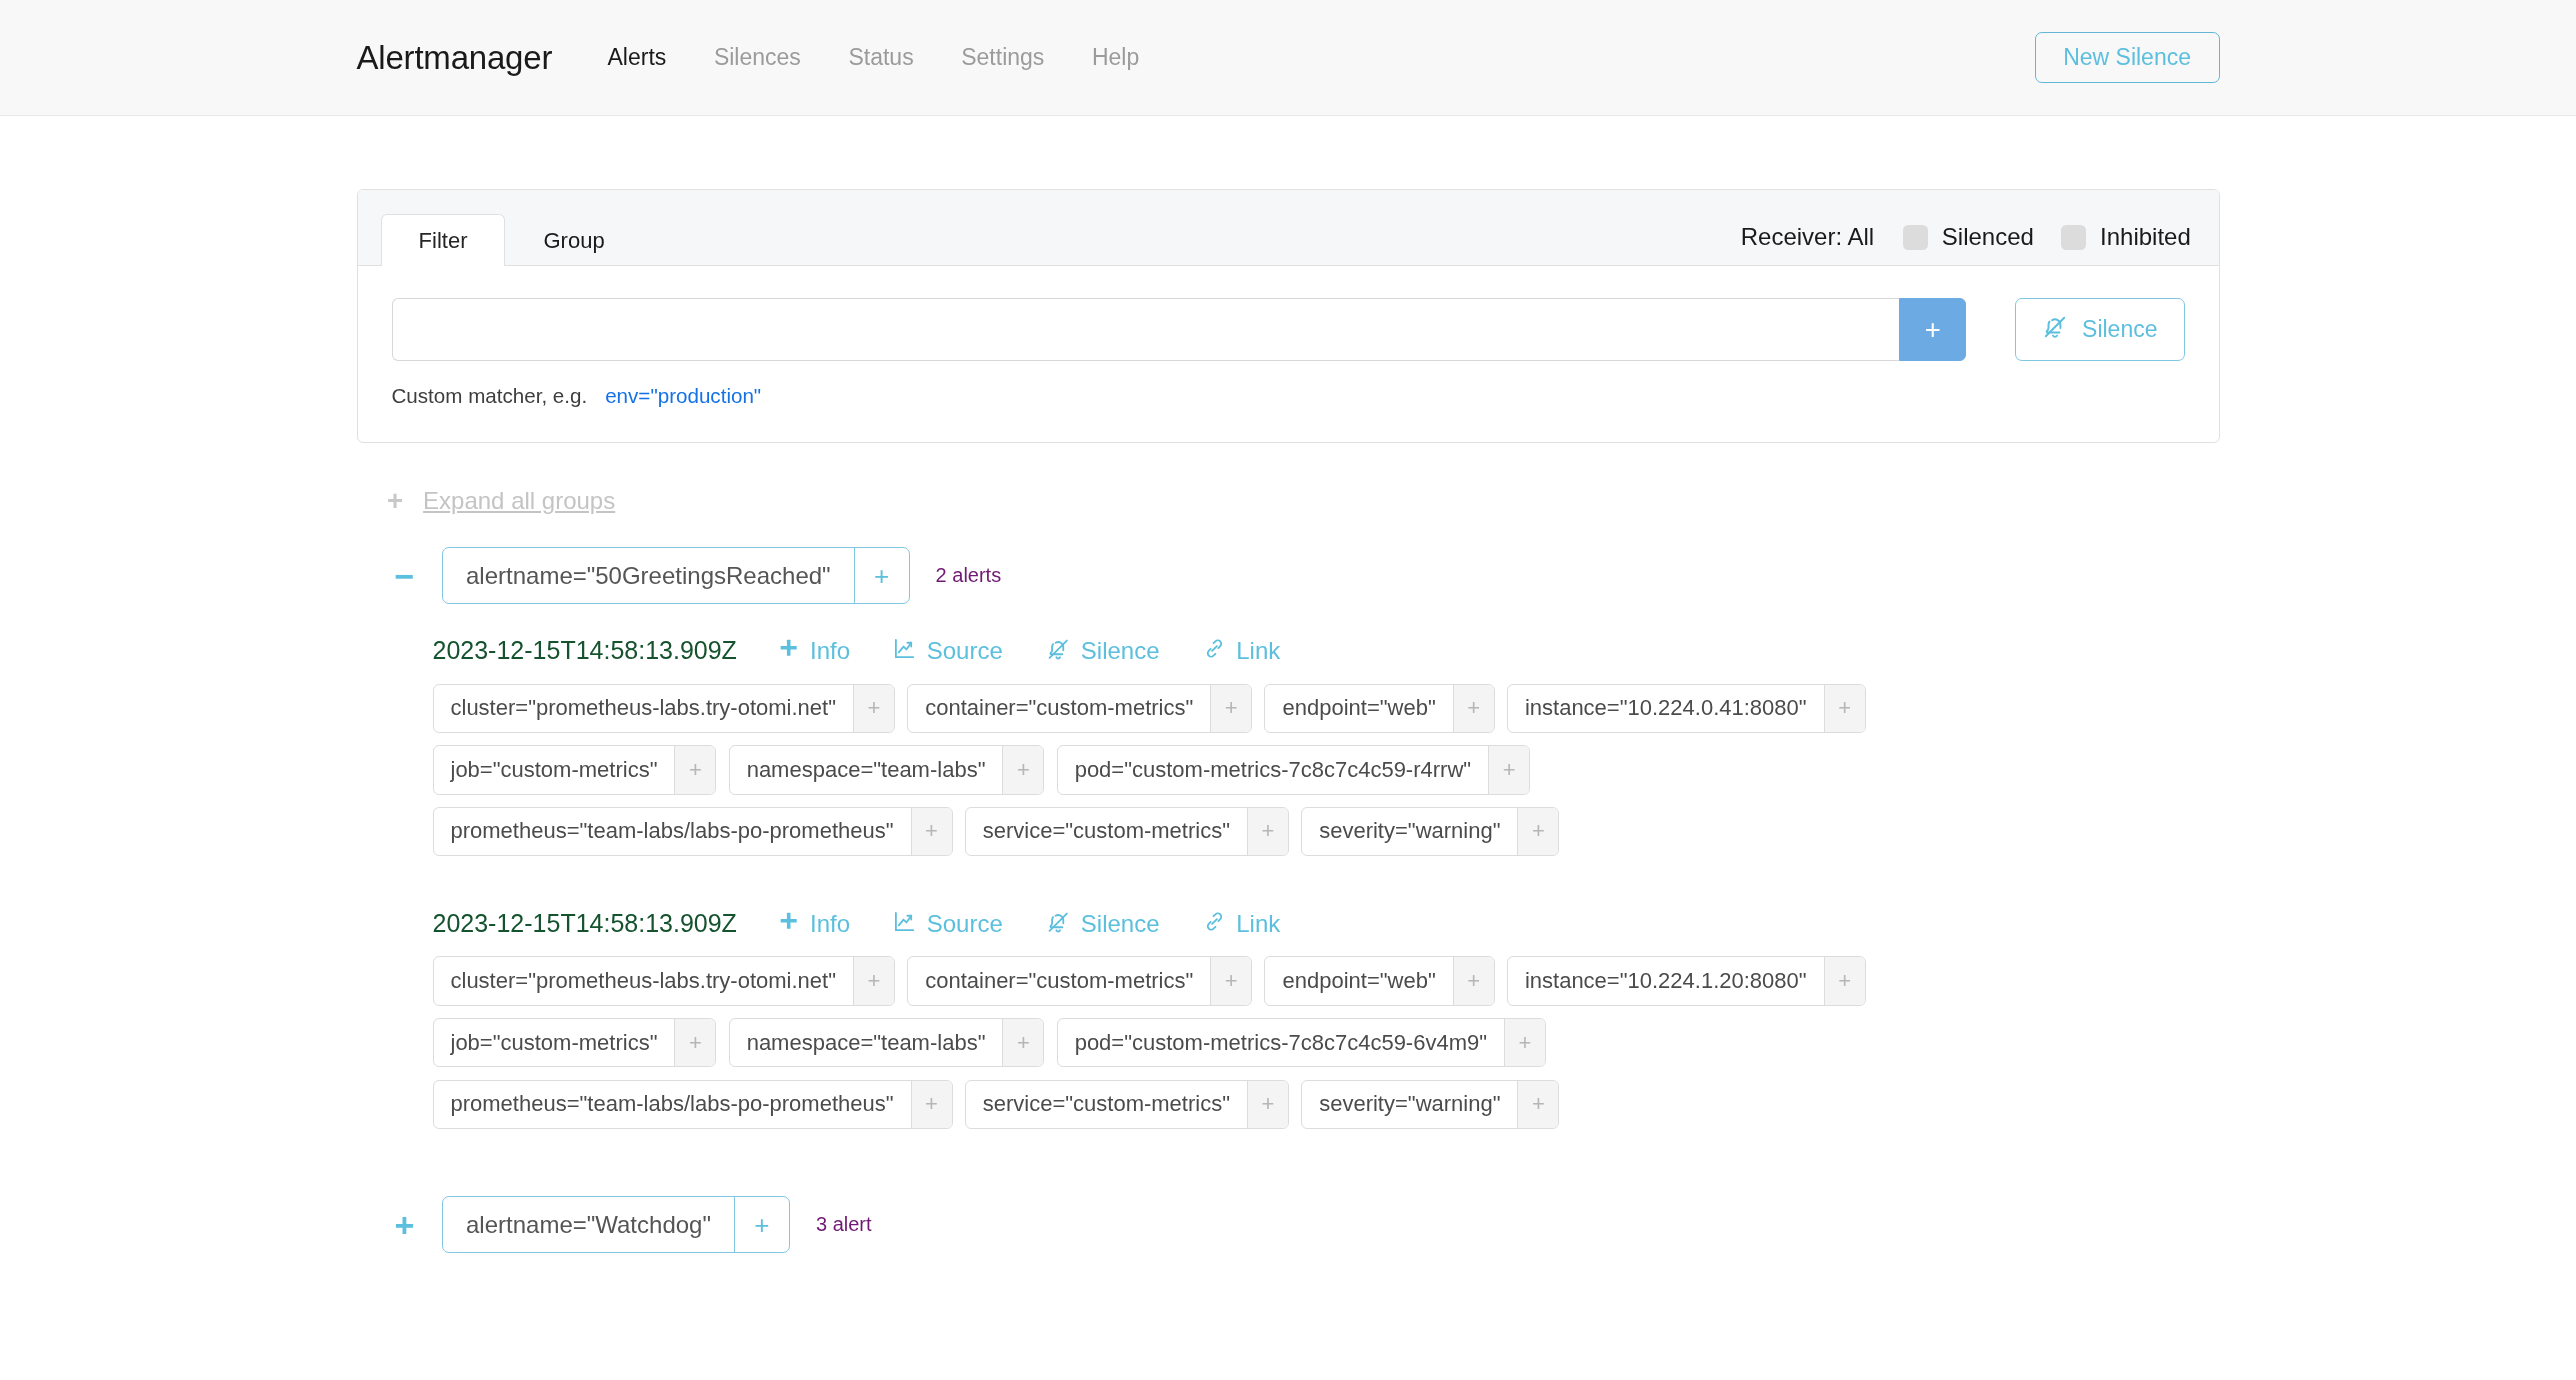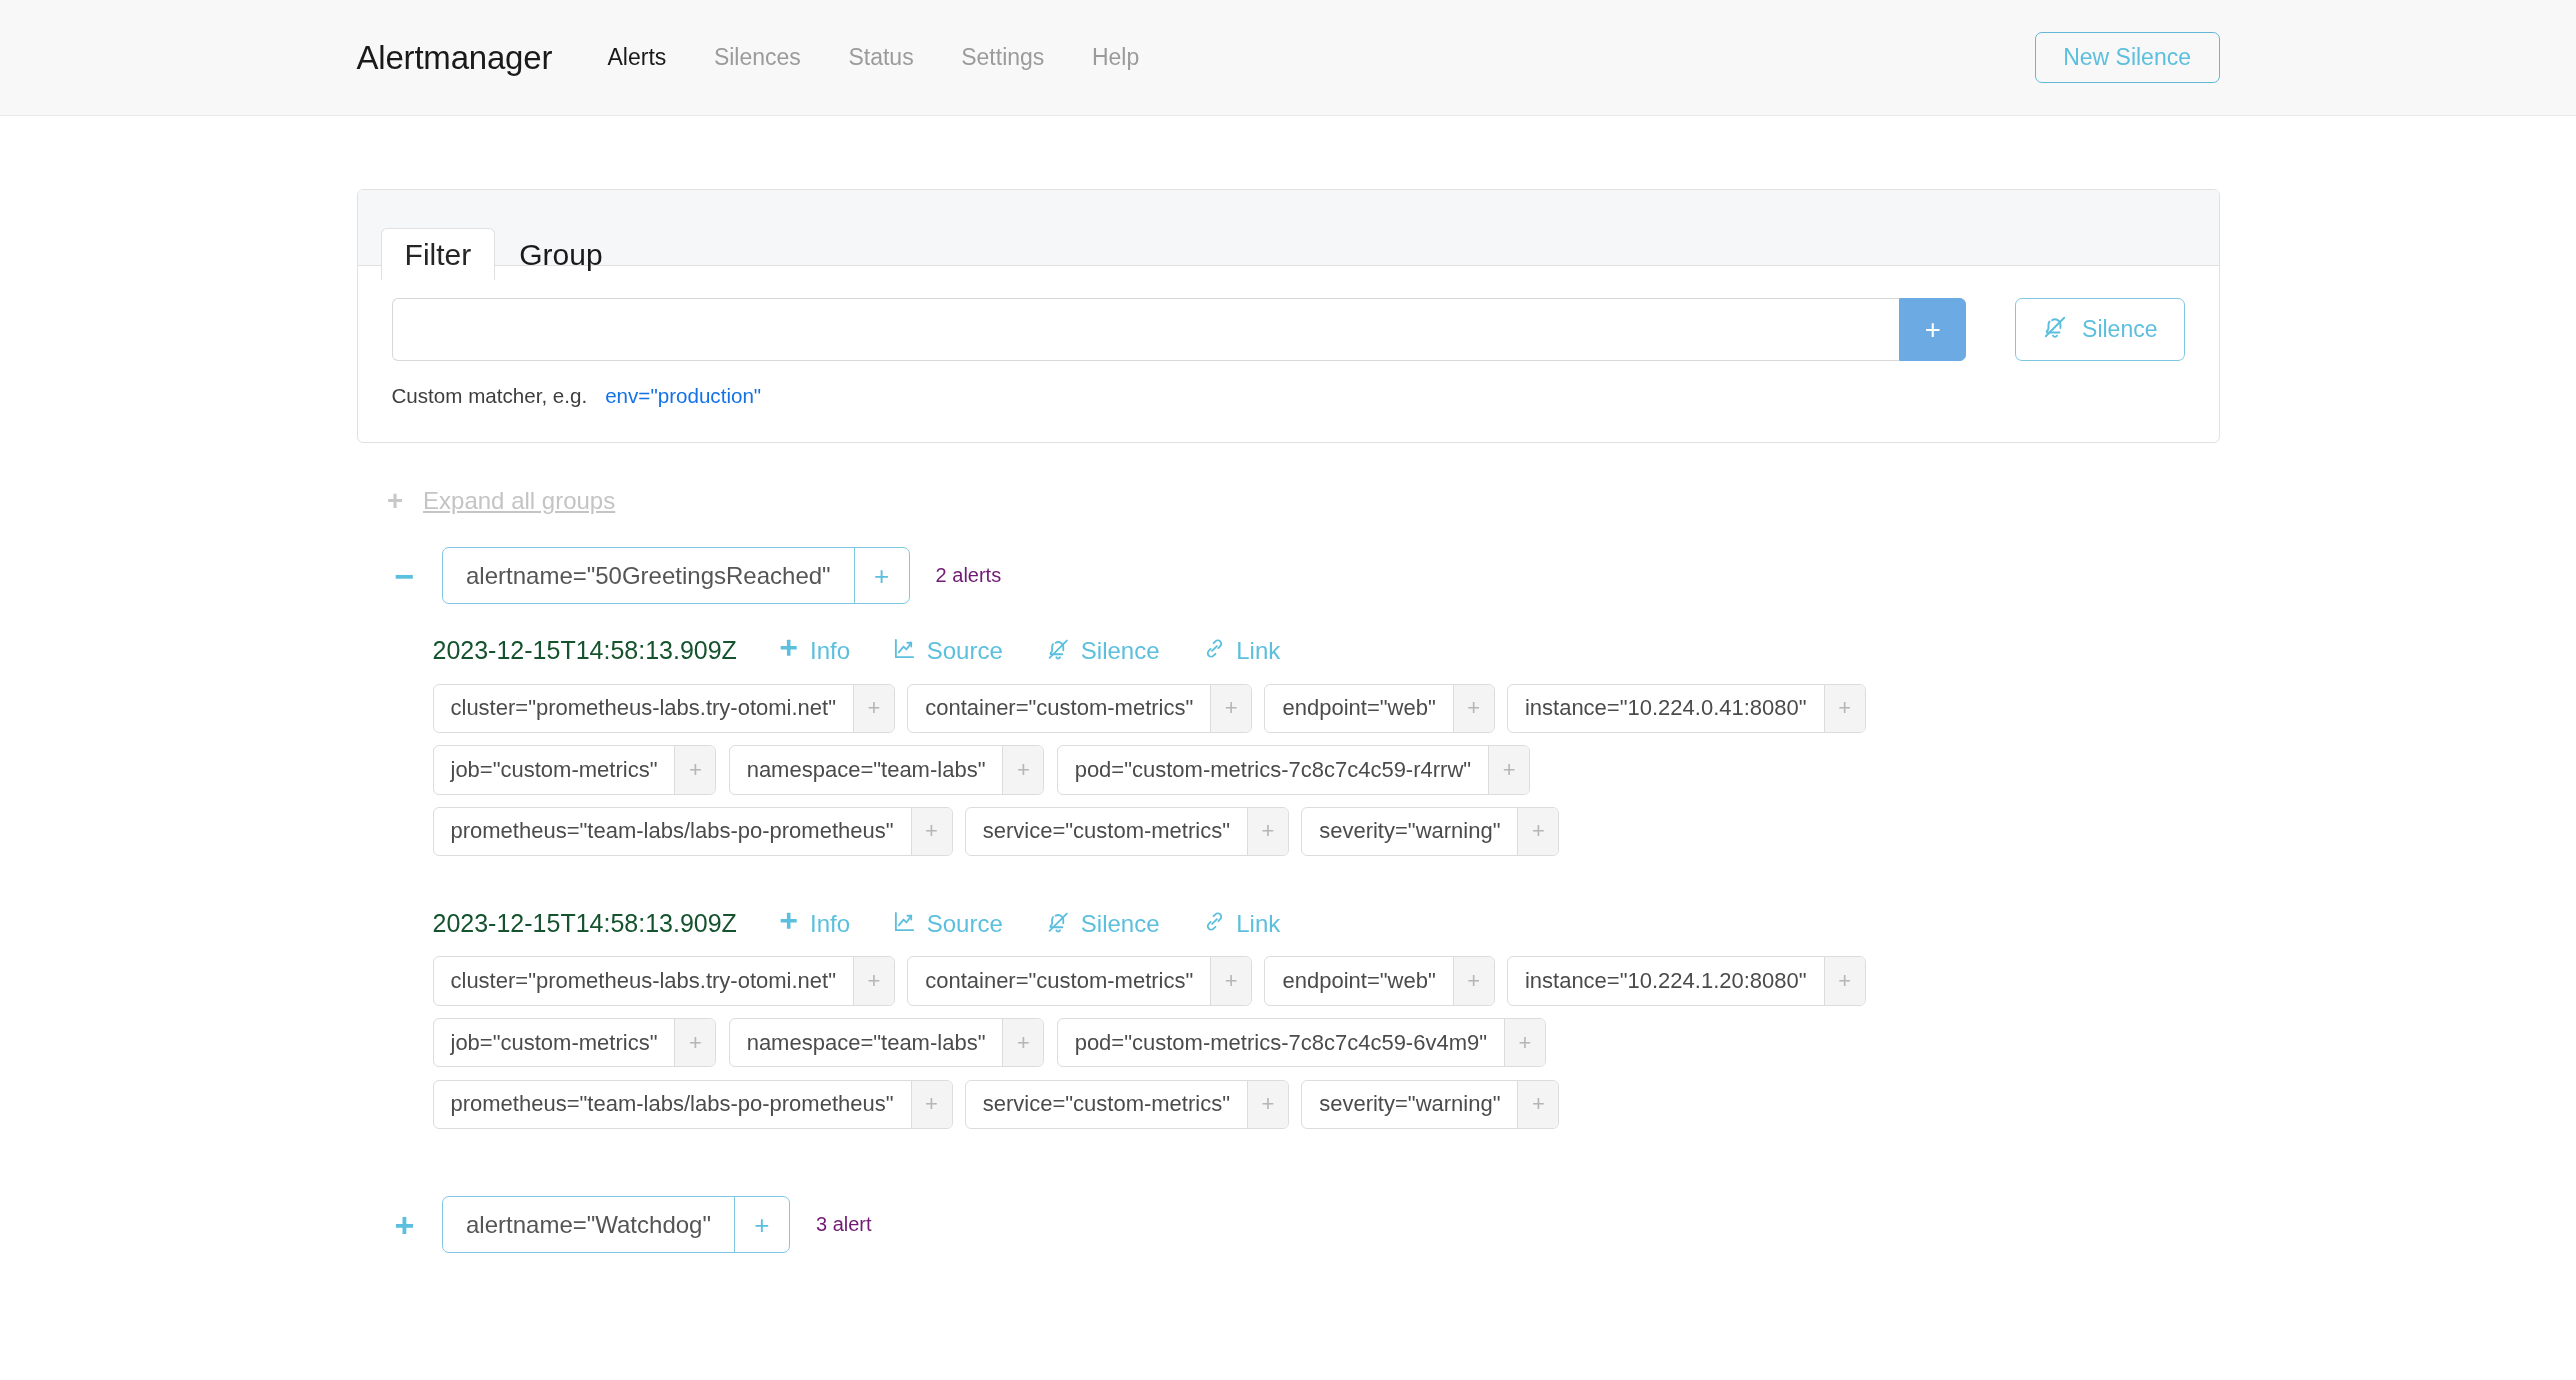--- a/index.html
+++ b/index.html
@@ -79,31 +79,31 @@
     border-radius: 4.6px 4.6px 0 0;
     height: 76px;
     display: flex;
     align-items: flex-end;
     justify-content: space-between;
     padding: 0 17px 0 17px;
     position: relative;
   }
   .tabs { display: flex; align-items: flex-end; height: 100%; padding-left: 6.1px; }
   .tab {
-    font-size: 30px;
-    padding: 0 23px;
+    font-size: 22px;
+    padding: 0 37px;
     height: 52px;
     line-height: 52px;
     color: #1a1a1a;
     cursor: pointer;
     border: 1.5px solid transparent;
     border-bottom: none;
     border-radius: 6.1px 6.1px 0 0;
     position: relative;
-    top: 15px;
+    top: 1px;
     white-space: nowrap;
   }
   .tab.active {
     background: #ffffff;
     border-color: #e0e0e0;
     color: #252525;
   }
   .header-right {
     display: flex;
     align-items: center;
@@ -321,20 +321,31 @@
 </div>
 
 <div class="container">
 
   <div class="filter-card">
     <div class="filter-card-header">
       <div class="tabs">
         <div class="tab active">Filter</div>
         <div class="tab">Group</div>
       </div>
+      <div class="header-right">
+        <span class="receiver-label">Receiver: All</span>
+        <div class="check-group">
+          <span class="check-box"></span>
+          <span class="check-label">Silenced</span>
+        </div>
+        <div class="check-group">
+          <span class="check-box"></span>
+          <span class="check-label">Inhibited</span>
+        </div>
+      </div>
     </div>
     <div class="filter-card-body">
       <div class="input-row">
         <input class="matcher-input" type="text" placeholder="" style="">
         <button class="btn-add">+</button>
         <button class="btn-silence-outline">
           <span class="ico">
             <svg width="26" height="26" viewBox="0 0 24 24" fill="none" stroke="#5bbfdd" stroke-width="1.8" stroke-linecap="round">
               <path d="M17 13V10a5 5 0 0 0-7.6-4.3"></path>
               <path d="M6.9 7A5 5 0 0 0 6 10v3c0 1.2-.6 2-1.4 2.6-.5.4-.2 1.4.5 1.4h11"></path>

